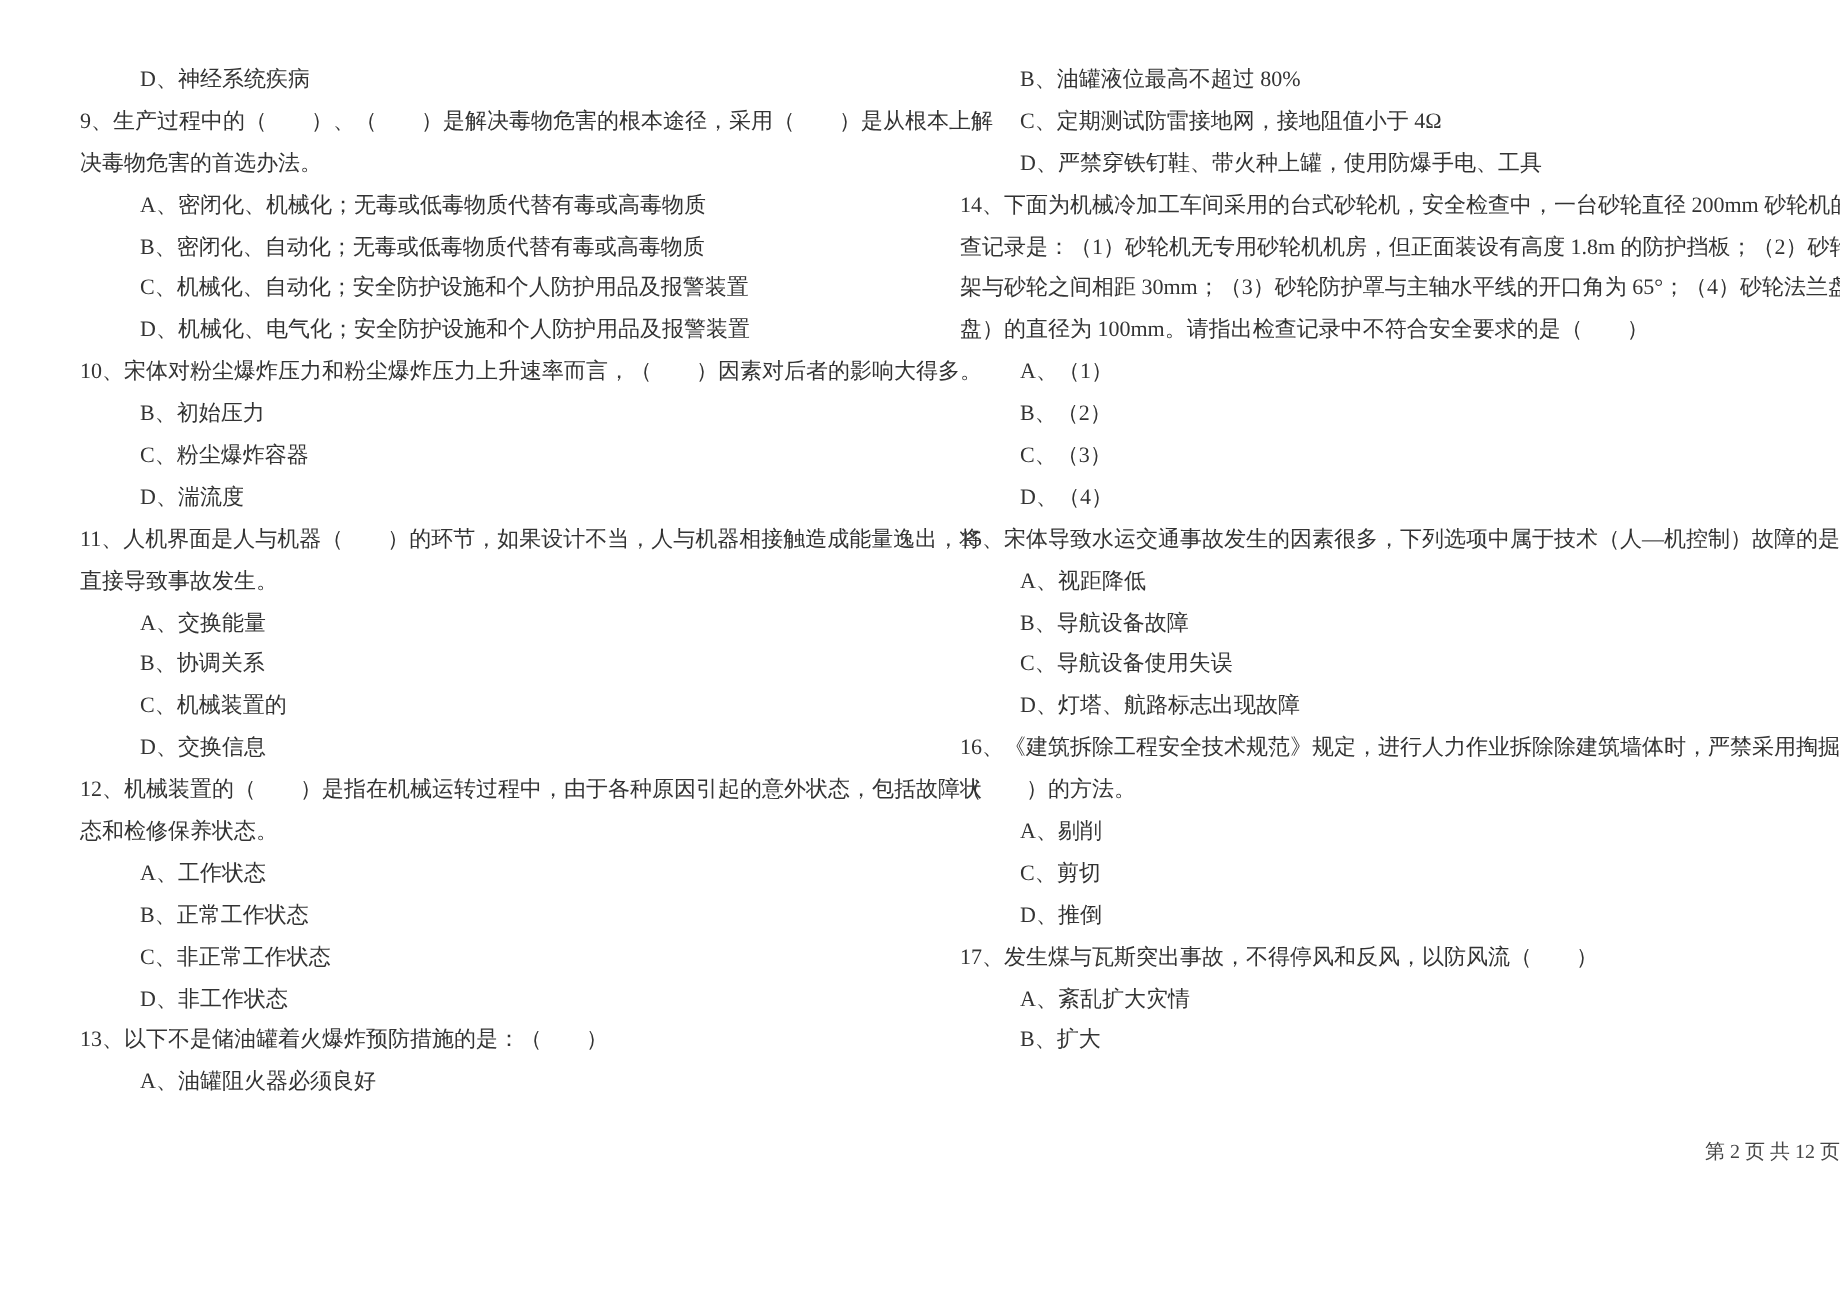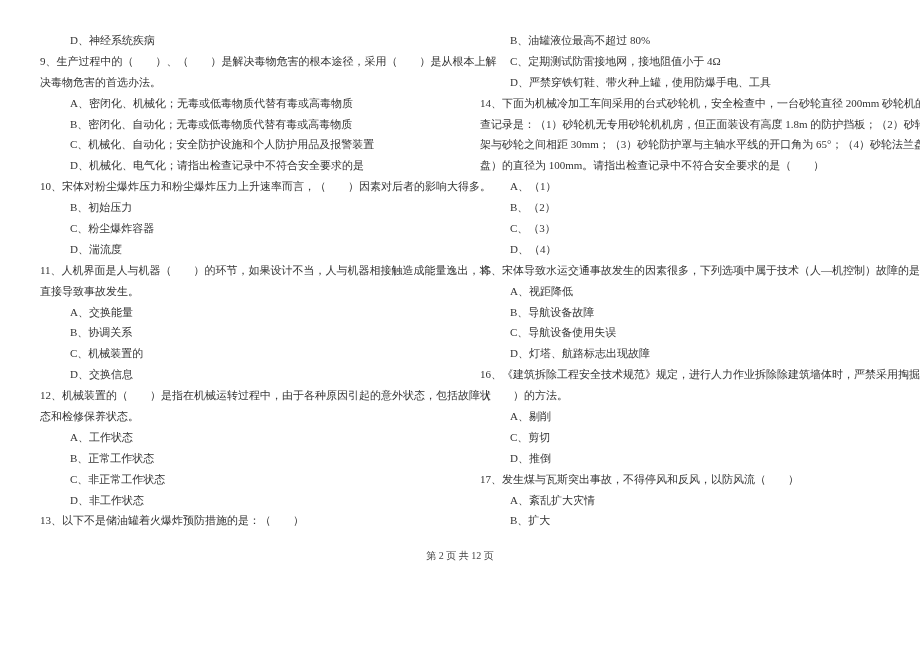--- a/index.html
+++ b/index.html
@@ -33,55 +33,56 @@
       overflow: visible;
     }
     .option {
       padding-left: 30px;
       display: block;
     }
     .question {
       display: block;
     }
     .footer {
-      text-align: center;
+      text-align: right;
       font-size: 10px;
       color: #444;
       padding-top: 5px;
     }
   </style>
 </head>
 <body>
 
 <div class="page-container">
   <div class="column">
     <span class="option line">D、神经系统疾病</span>
     <span class="question line">9、生产过程中的（　　）、（　　）是解决毒物危害的根本途径，采用（　　）是从根本上解</span>
     <span class="question line">决毒物危害的首选办法。</span>
     <span class="option line">A、密闭化、机械化；无毒或低毒物质代替有毒或高毒物质</span>
     <span class="option line">B、密闭化、自动化；无毒或低毒物质代替有毒或高毒物质</span>
     <span class="option line">C、机械化、自动化；安全防护设施和个人防护用品及报警装置</span>
-    <span class="option line">D、机械化、电气化；请指出检查记录中不符合安全要求的是</span>
+    <span class="option line">D、机械化、电气化；安全防护设施和个人防护用品及报警装置</span>
     <span class="question line">10、宋体对粉尘爆炸压力和粉尘爆炸压力上升速率而言，（　　）因素对后者的影响大得多。</span>
     <span class="option line">B、初始压力</span>
     <span class="option line">C、粉尘爆炸容器</span>
     <span class="option line">D、湍流度</span>
     <span class="question line">11、人机界面是人与机器（　　）的环节，如果设计不当，人与机器相接触造成能量逸出，将</span>
     <span class="question line">直接导致事故发生。</span>
     <span class="option line">A、交换能量</span>
     <span class="option line">B、协调关系</span>
     <span class="option line">C、机械装置的</span>
     <span class="option line">D、交换信息</span>
     <span class="question line">12、机械装置的（　　）是指在机械运转过程中，由于各种原因引起的意外状态，包括故障状</span>
     <span class="question line">态和检修保养状态。</span>
     <span class="option line">A、工作状态</span>
     <span class="option line">B、正常工作状态</span>
     <span class="option line">C、非正常工作状态</span>
     <span class="option line">D、非工作状态</span>
     <span class="question line">13、以下不是储油罐着火爆炸预防措施的是：（　　）</span>
+    <span class="option line">A、油罐阻火器必须良好</span>
   </div>
 
   <div class="column">
     <span class="option line">B、油罐液位最高不超过 80%</span>
     <span class="option line">C、定期测试防雷接地网，接地阻值小于 4Ω</span>
     <span class="option line">D、严禁穿铁钉鞋、带火种上罐，使用防爆手电、工具</span>
     <span class="question line">14、下面为机械冷加工车间采用的台式砂轮机，安全检查中，一台砂轮直径 200mm 砂轮机的检</span>
     <span class="question line">查记录是：（1）砂轮机无专用砂轮机机房，但正面装设有高度 1.8m 的防护挡板；（2）砂轮托</span>
     <span class="question line">架与砂轮之间相距 30mm；（3）砂轮防护罩与主轴水平线的开口角为 65°；（4）砂轮法兰盘（卡</span>
     <span class="question line">盘）的直径为 100mm。请指出检查记录中不符合安全要求的是（　　）</span>

